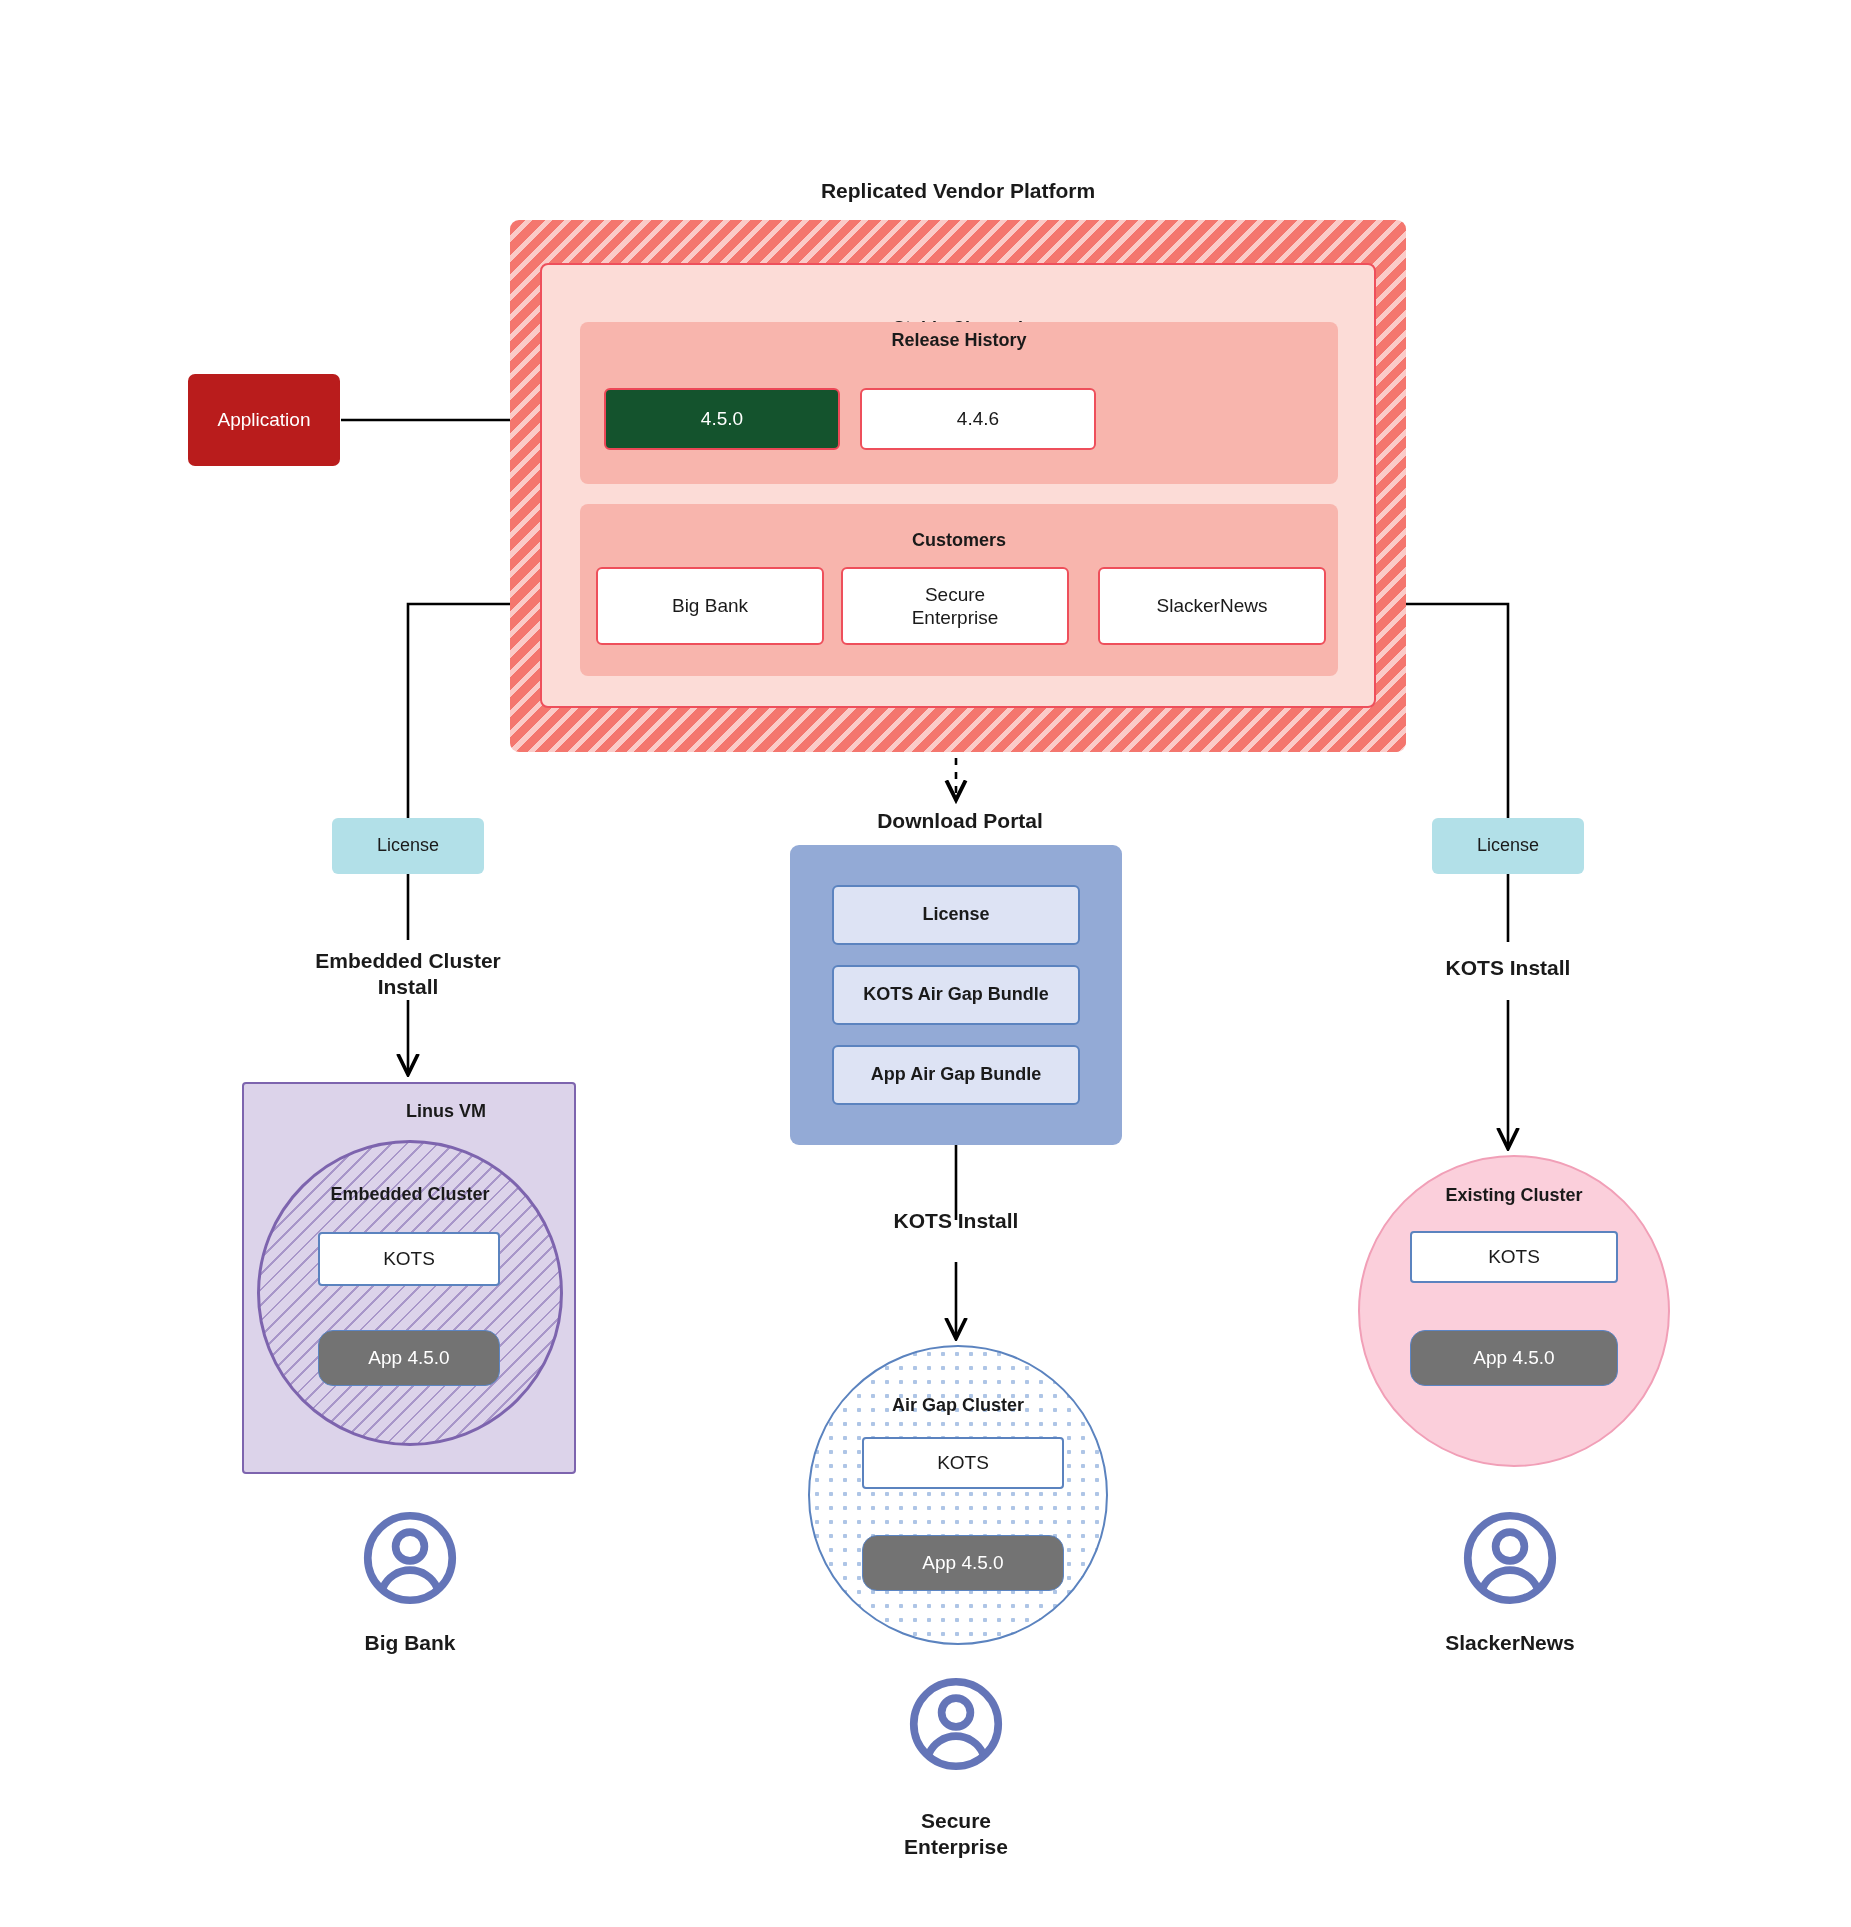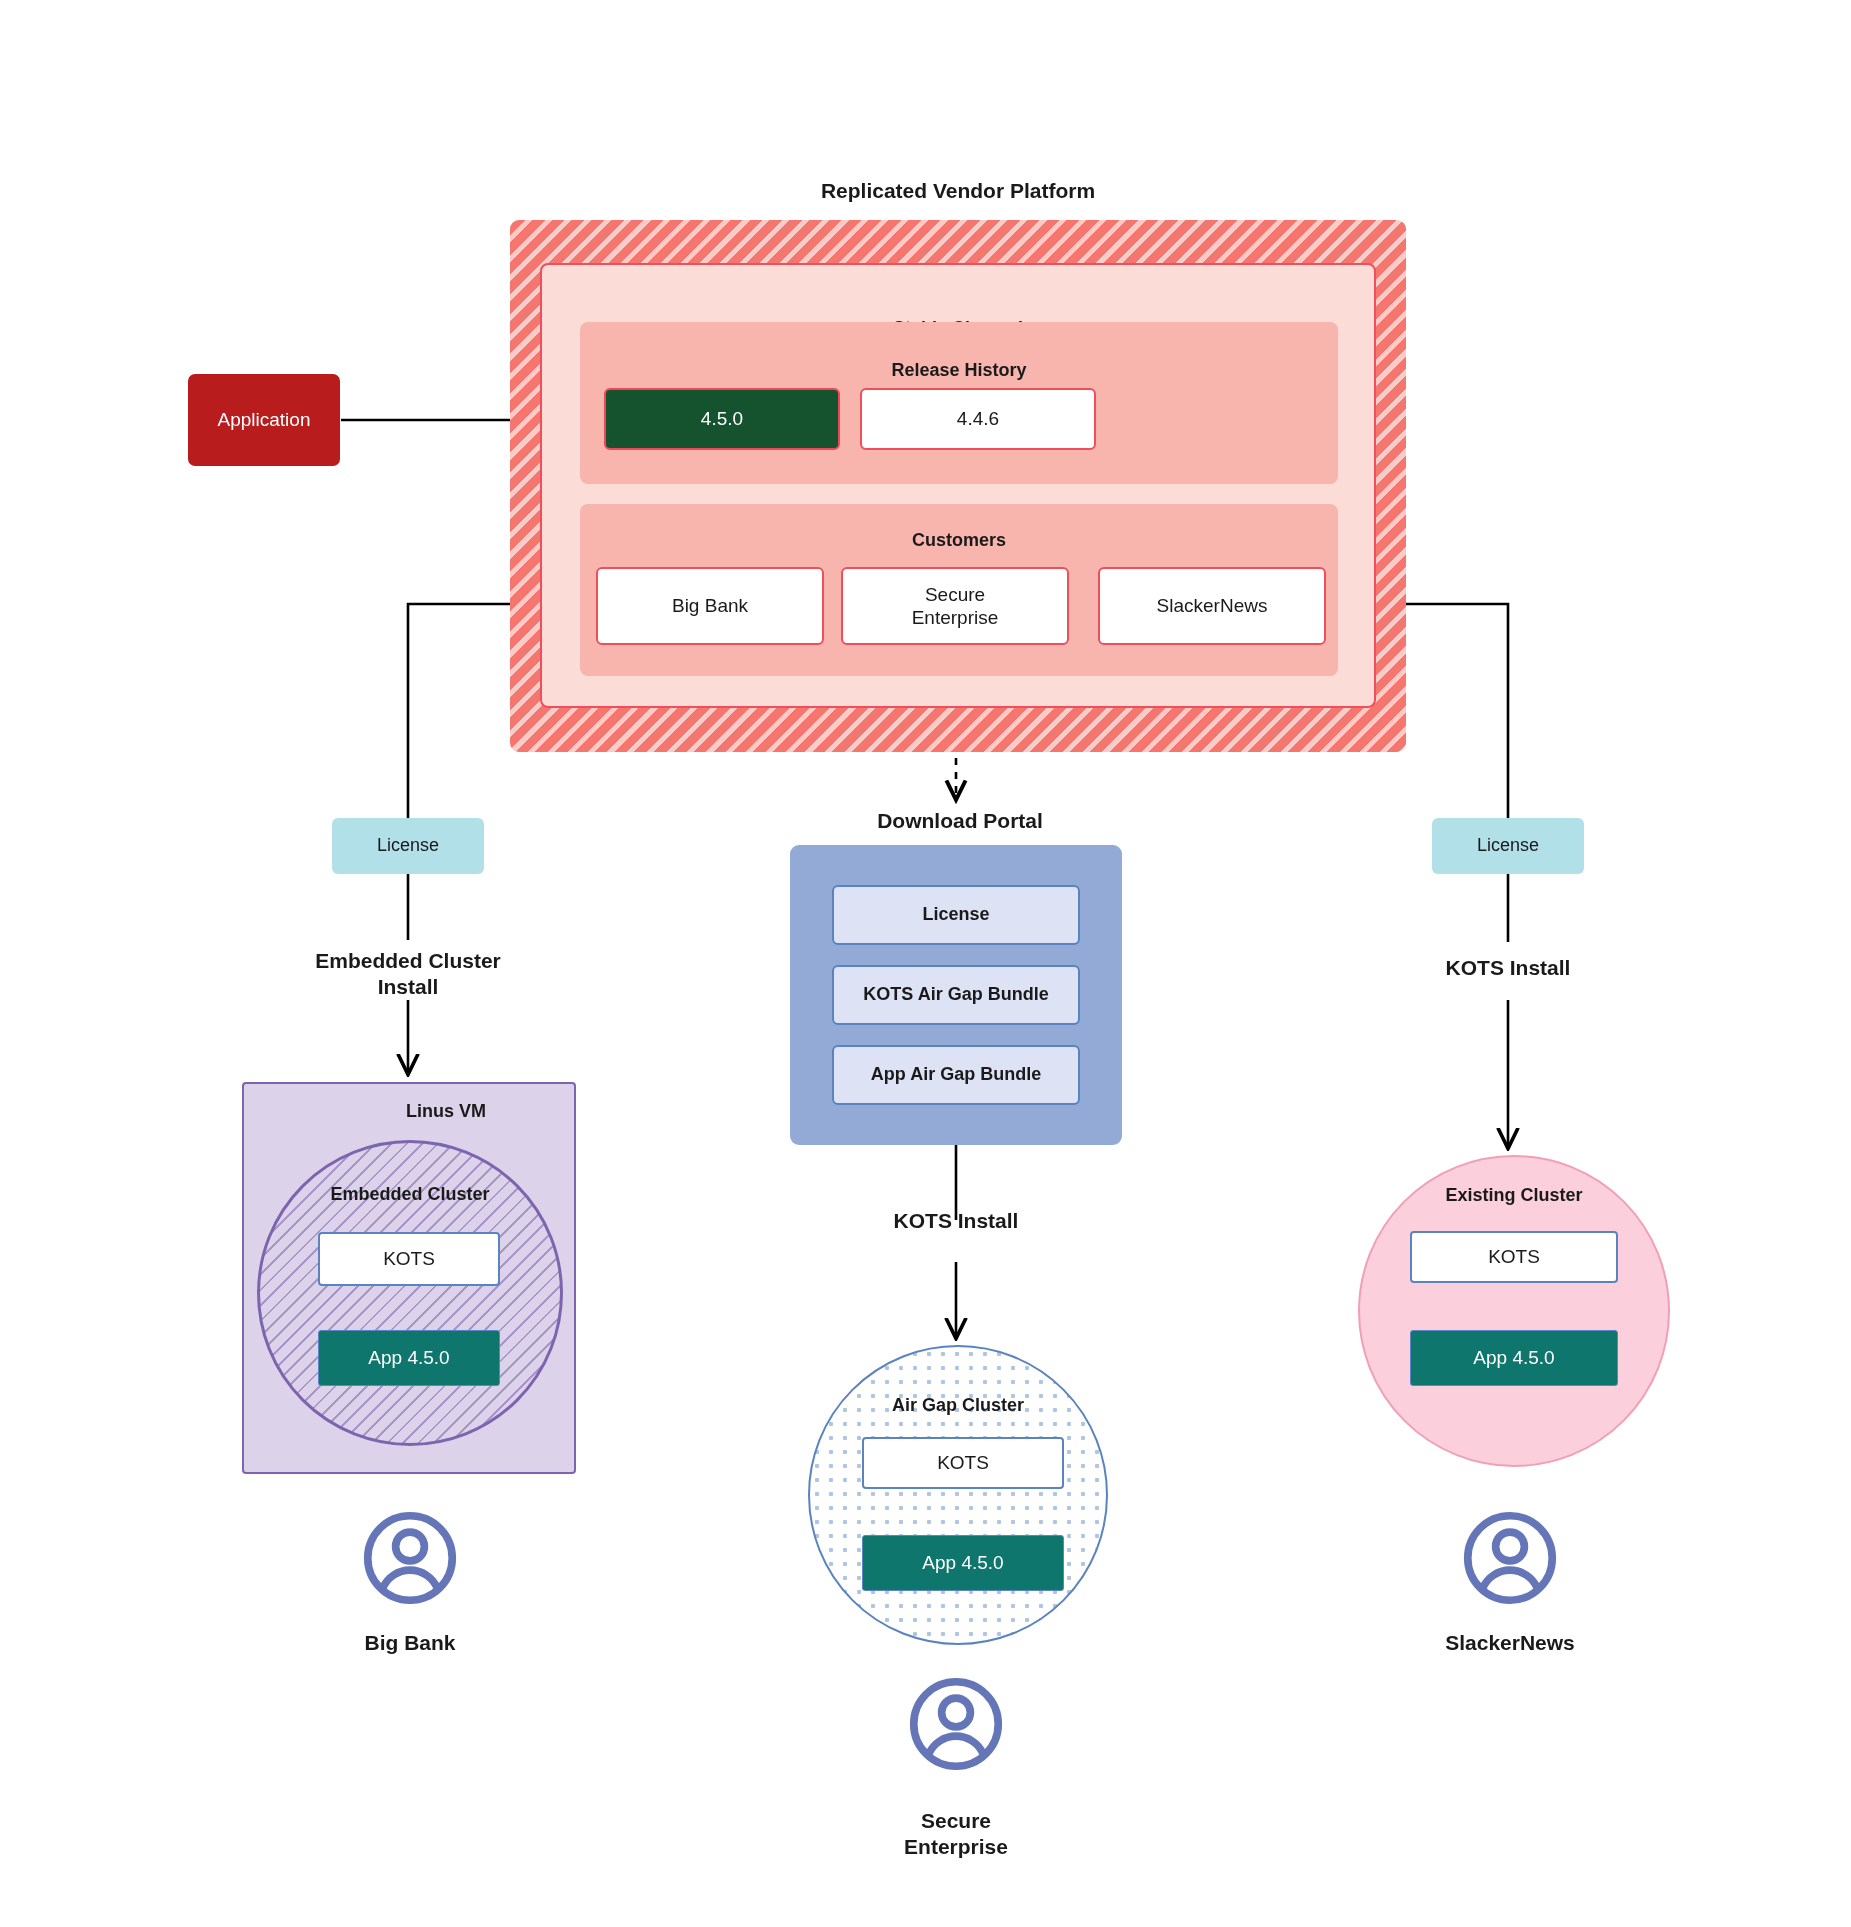--- a/index.html
+++ b/index.html
@@ -52,21 +52,21 @@
     background: #fcdcd7;
     border: 2px solid #ee4f5b;
     border-radius: 8px;
   }
   #stable-channel-title { left: 540px; top: 286px; width: 836px; margin-top: 32px; }
   #release-history {
     left: 580px; top: 322px; width: 758px; height: 162px;
     background: #f8b5ad;
     border-radius: 8px;
   }
-  #release-history-title { left: 580px; top: 360px; width: 758px; }
+  #release-history-title { left: 580px; top: 330px; width: 758px; }
   #customers-group {
     left: 580px; top: 504px; width: 758px; height: 172px;
     background: #f8b5ad;
     border-radius: 8px;
   }
   #customers-title { left: 580px; top: 530px; width: 758px; }
 
   .release-box {
     top: 388px; width: 236px; height: 62px;
     border-radius: 6px;
@@ -164,23 +164,23 @@
 
   
   .kots-box {
     background: #ffffff;
     border: 2px solid #5b83bf;
     border-radius: 4px;
     font-size: 19px;
     color: #1a1a1a;
   }
   .app-box {
-    background: #0f766e;
+    background: #737373;
     border: 1px solid #5b85c4;
-    border-radius: 3px;
+    border-radius: 15px;
     font-size: 19px;
     color: #ffffff;
   }
   #ec-kots  { left: 318px; top: 1232px; width: 182px; height: 54px; }
   #ec-app   { left: 318px; top: 1330px; width: 182px; height: 56px; }
   #ag-kots  { left: 862px; top: 1437px; width: 202px; height: 52px; }
   #ag-app   { left: 862px; top: 1535px; width: 202px; height: 56px; }
   #exc-kots { left: 1410px; top: 1231px; width: 208px; height: 52px; }
   #exc-app  { left: 1410px; top: 1330px; width: 208px; height: 56px; }
 

